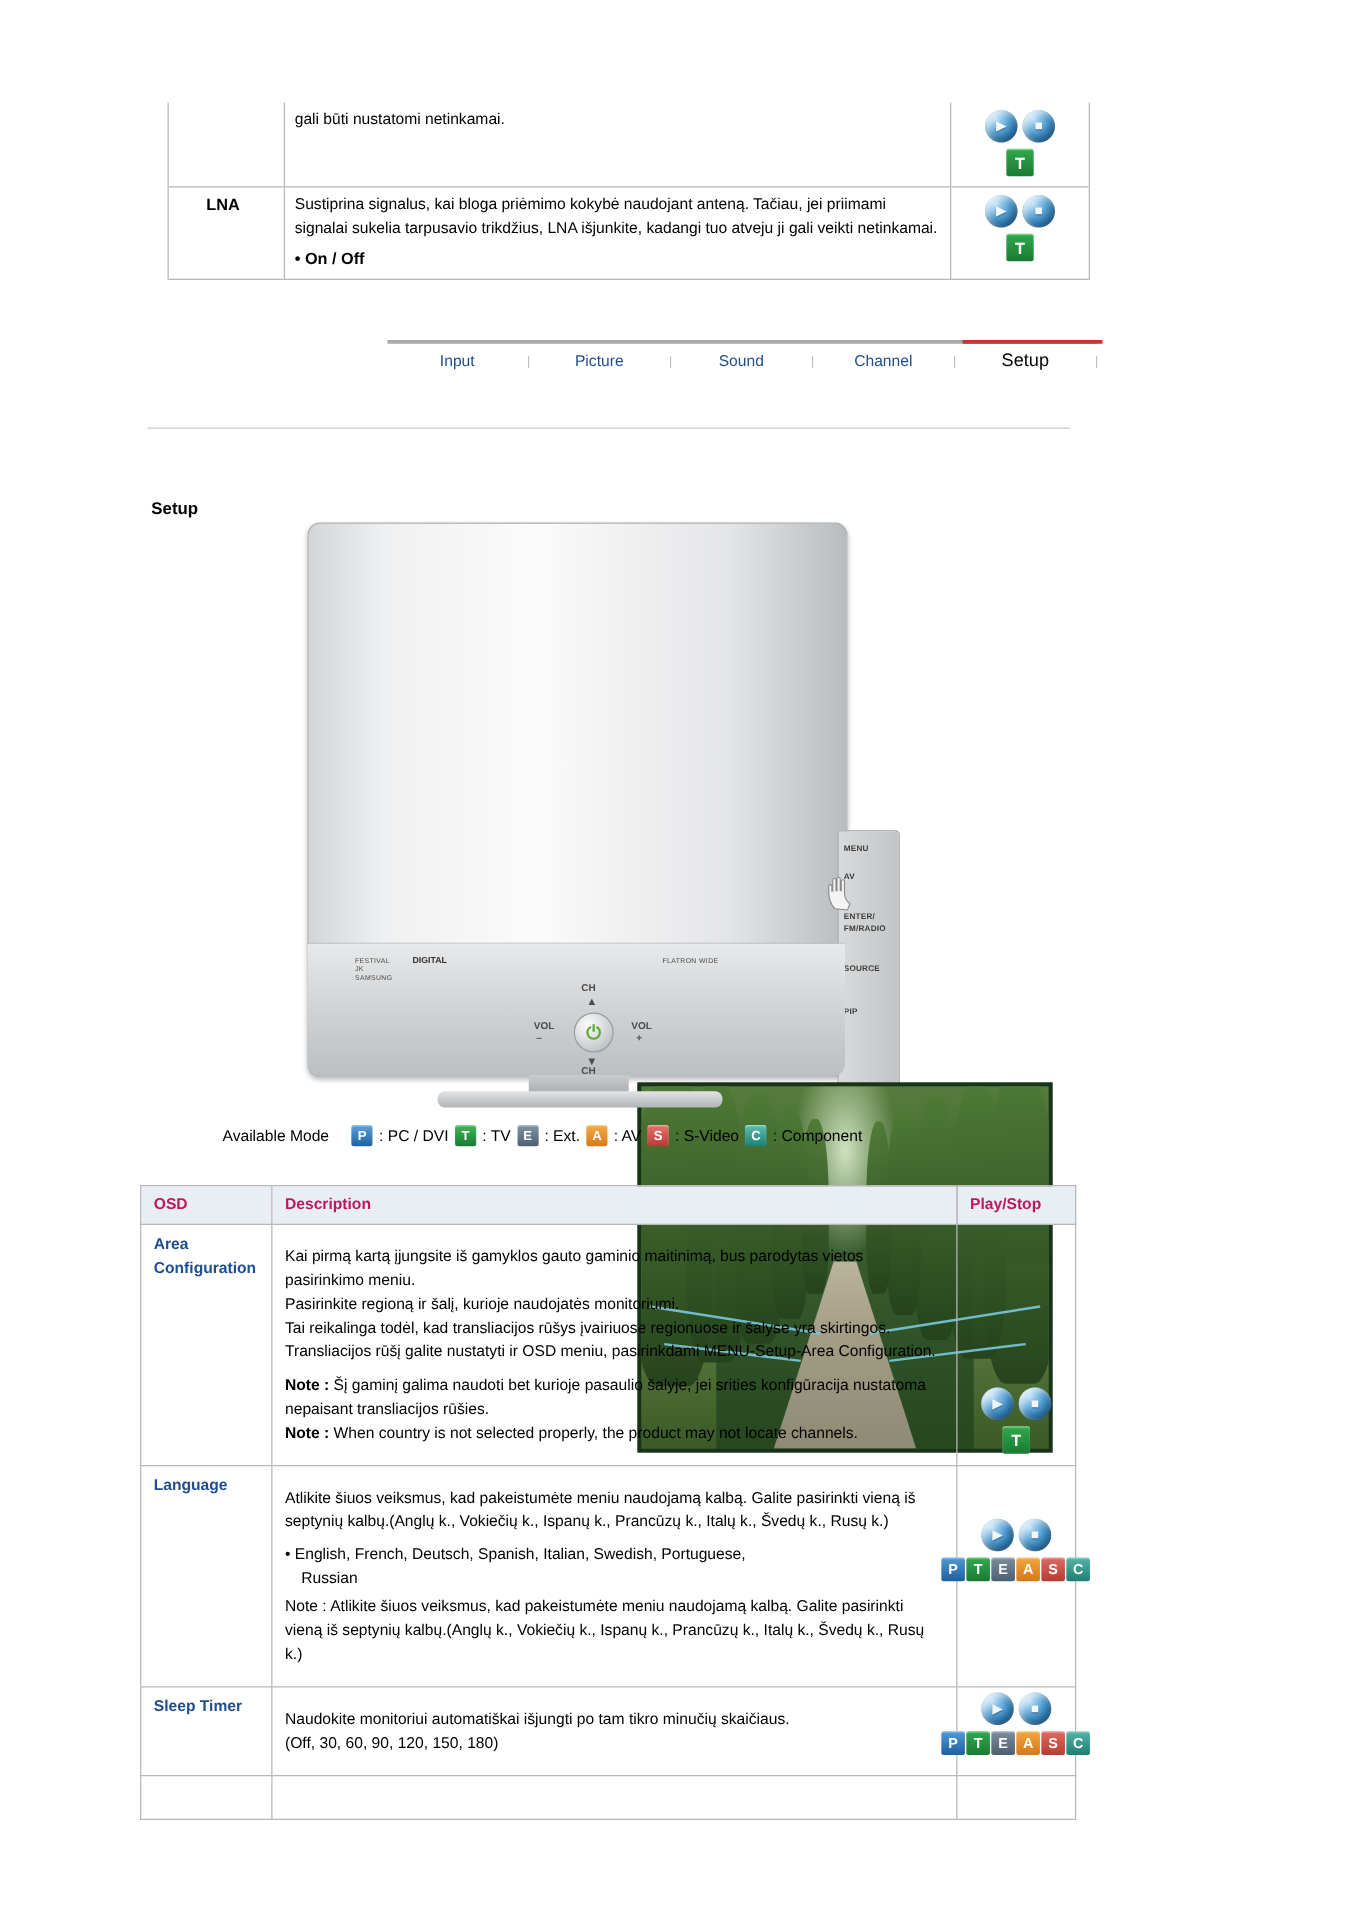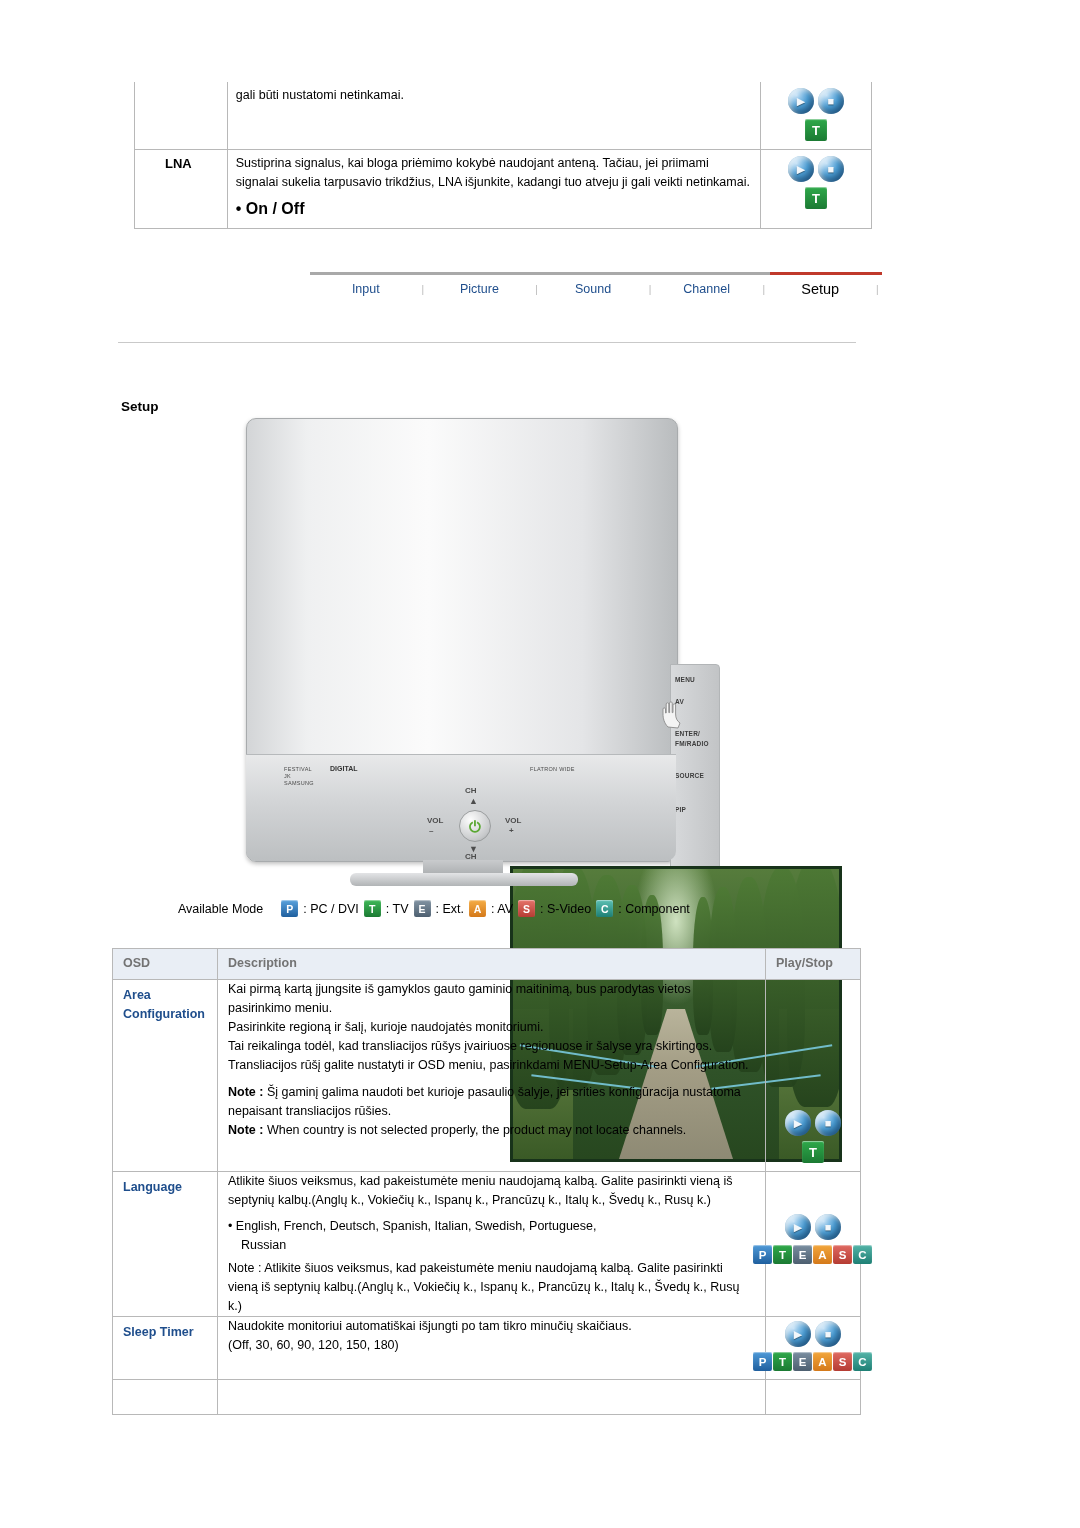--- a/index.html
+++ b/index.html
@@ -54,21 +54,21 @@
     border-top: 1px solid #b8b8b8;
   }
   .rowline-bottom {
     border-bottom: 1px solid #b8b8b8;
   }
   .vline-l { border-left: 1px solid #b8b8b8; }
   .vline-r { border-right: 1px solid #b8b8b8; }
 
   .bullet-bold {
     font-weight: bold;
-    font-size: 16px;
+    font-size: 13px;
     margin-top: 4px;
   }
 
   
   .icon-cluster {
     display: flex;
     flex-direction: column;
     align-items: center;
     justify-content: center;
     padding: 6px 0 8px 0;
@@ -406,40 +406,40 @@
     font-size: 12.5px;
     table-layout: fixed;
   }
   .osd-table th, .osd-table td {
     border: 1px solid #b8b8b8;
     vertical-align: top;
     padding: 6px 8px;
   }
   .osd-table thead th {
     background: #e9eef5;
-    color: #737373;
+    color: #be185d;
     font-size: 12.5px;
     text-align: left;
     font-weight: bold;
     padding: 7px 10px;
     height: 16px;
   }
   .col-osd { width: 105px; }
   .col-desc { width: 548px; }
   .col-play { width: 95px; }
   .osd-name {
     font-weight: bold;
     color: #1f4e8c;
     font-size: 12.5px;
     line-height: 1.5;
     padding-left: 10px !important;
   }
   .desc-cell {
     line-height: 1.52;
-    padding: 0 10px !important;
+    padding: 16px 10px !important;
   }
   .desc-cell .b { font-weight: bold; }
   .desc-cell .bullet-line {
     font-weight: normal;
     margin-top: 7px;
   }
   .play-cell {
     padding: 0 !important;
     text-align: center;
   }

